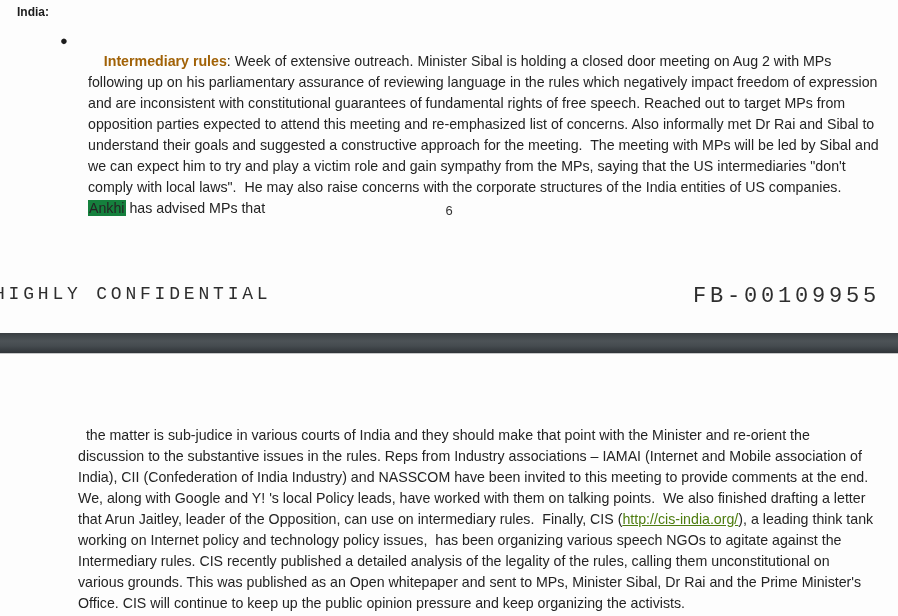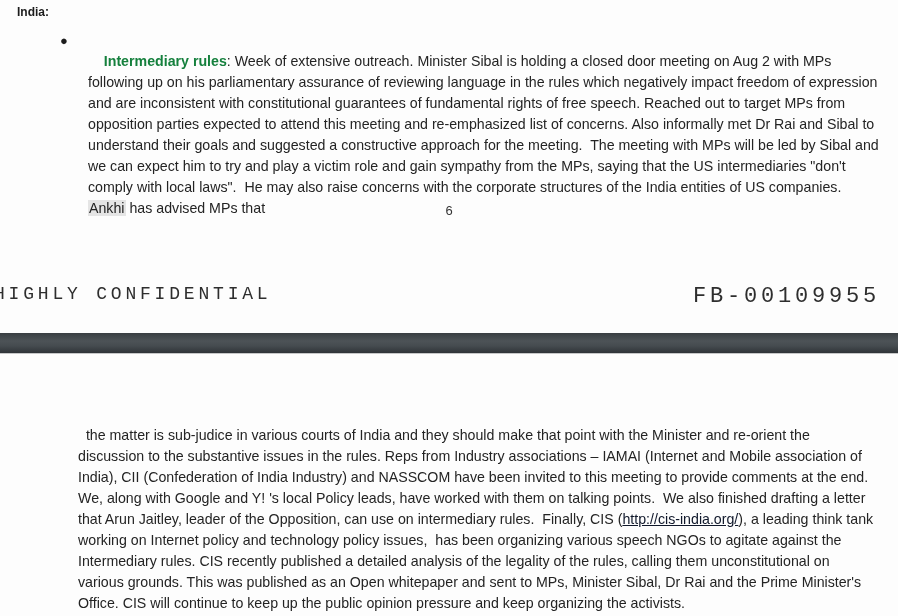--- a/index.html
+++ b/index.html
@@ -22,23 +22,23 @@
   .bullet-glyph {
     width: 28px; flex: 0 0 28px;
     font-size: 13px; line-height: 21px; color: #1c1c1c;
   }
   .para {
     font-size: 14.2px; line-height: 21px;
     white-space: pre-wrap;
     color: #242424;
   }
   .bullet-row .para { width: 792px; }
-  .bold-run { font-weight: bold; color: #15803d; }
+  .bold-run { font-weight: bold; color: #a16207; }
   .hl {
-    background: #e5e5e5;
+    background: #15803d;
     padding: 0 1px;
   }
   .page-number {
     position: absolute; left: 0; top: 203px; width: 898px;
     text-align: center; font-size: 13px; color: #333;
   }
   .conf-label {
     position: absolute; left: -6px; top: 284px;
     font-family: "Liberation Mono", monospace;
     font-size: 18px; letter-spacing: 3.8px;
@@ -54,21 +54,21 @@
     position: absolute; left: 0; top: 333px;
     width: 898px; height: 20px;
     background: linear-gradient(180deg, #393e42 0%, #4d5357 40%, #454b4f 65%, #2f3438 100%);
     border-bottom: 1px solid #c6c7c8;
   }
   .page2-para {
     position: absolute; left: 78px; top: 404px;
     width: 800px;
   }
   .doc-link {
-    color: #0f172a;
+    color: #4d7c0f;
     text-decoration: underline;
     cursor: pointer;
   }
 </style>
 </head>
 <body>
 
 <div class="heading">India:</div>
 
 <div class="bullet-row">

